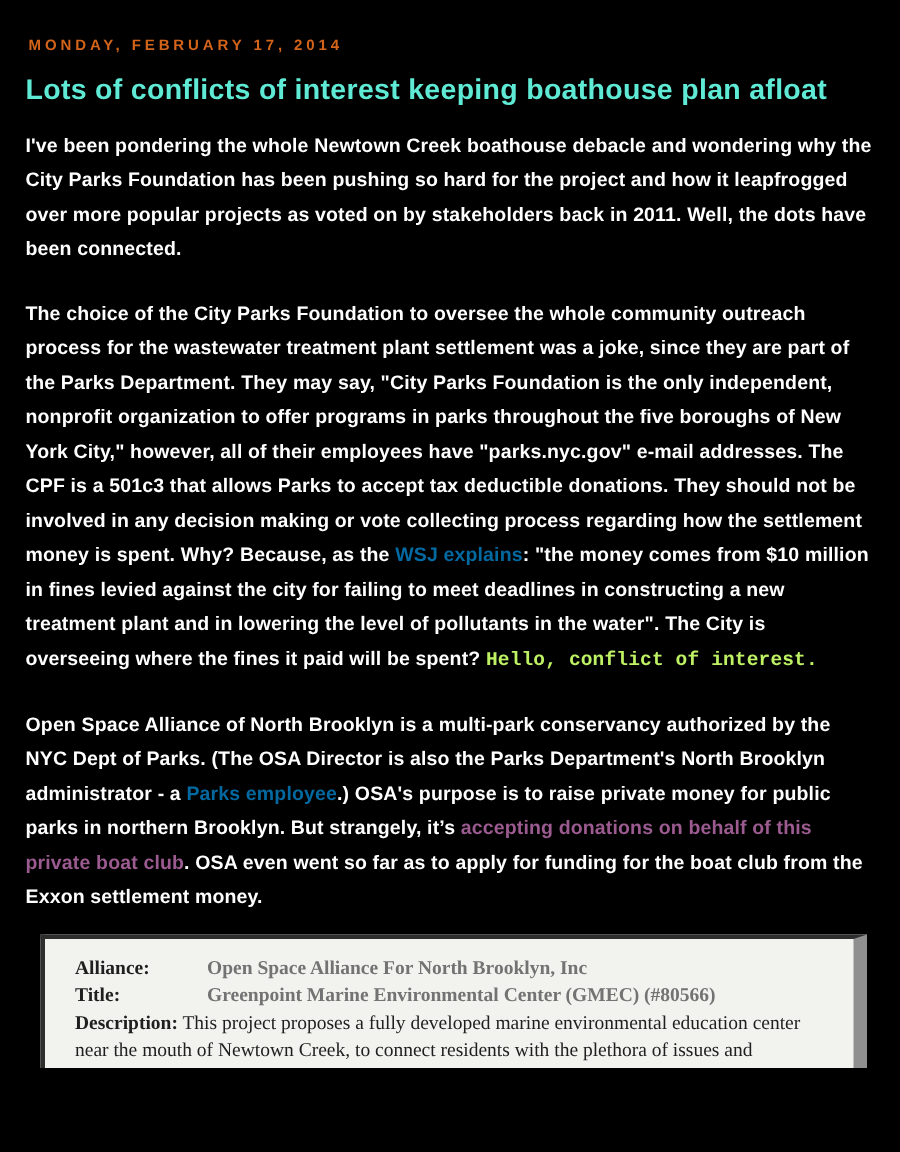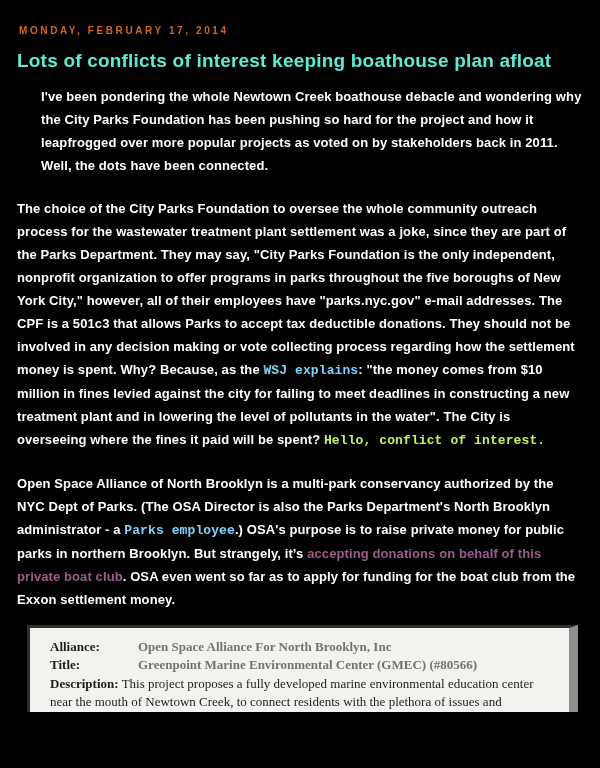--- a/index.html
+++ b/index.html
@@ -36,27 +36,25 @@
   .post-body p {
     color: #ffffff;
     font-size: 13px;
     line-height: 23px;
     font-weight: bold;
     margin: 20px 0 0 0;
     letter-spacing: 0.1px;
   }
   .post-body p:first-child {
     margin-top: 13px;
-    margin-left: 24px;
   }
   .post-body .link {
-    color: #7dd3fc;
+    color: #0369a1;
     text-decoration: none;
     cursor: pointer;
-    font-family: Liberation Mono, monospace;
   }
   .post-body .visited {
     color: #9c5b90;
     text-decoration: none;
     cursor: pointer;
   }
   .post-body .alert {
     color: #bef264;
     font-family: Liberation Mono, monospace;
   }

